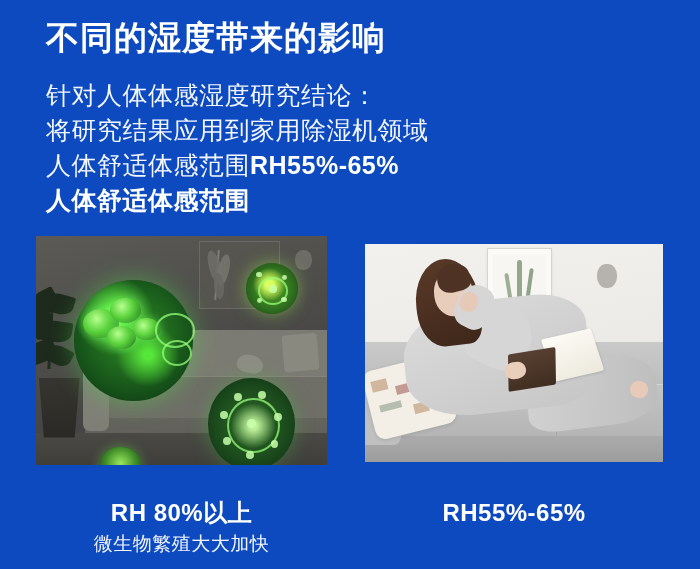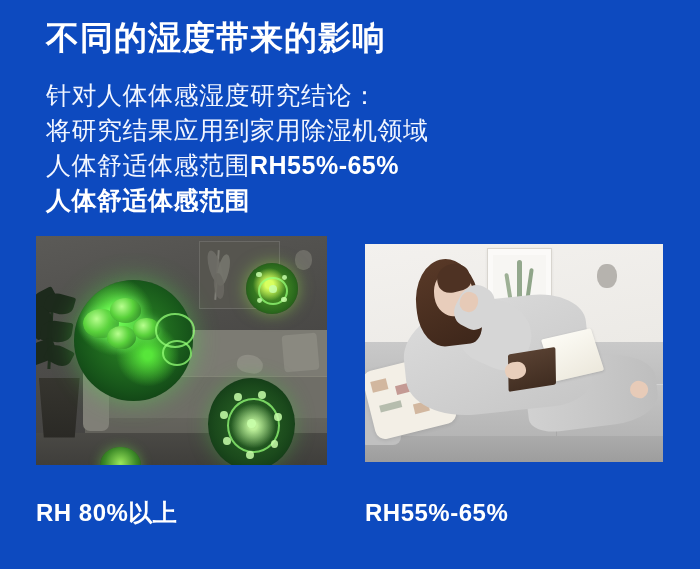--- a/index.html
+++ b/index.html
@@ -176,21 +176,21 @@
     background:linear-gradient(170deg,#5a4233 0%,#3f2c20 100%);
     transform:rotate(-9deg) skewX(-8deg);border-radius:2px;}
   .r-book-r{position:absolute;left:61%;top:41%;width:17%;height:20%;
     background:linear-gradient(165deg,#fdfcf6 0%,#ece8dc 100%);
     transform:rotate(-13deg) skewX(5deg);border-radius:2px;
     box-shadow:0 1px 3px rgba(0,0,0,.15);}
   .r-foot{position:absolute;left:89%;top:63%;width:6%;height:8%;
     background:#e7cbb8;border-radius:46%;transform:rotate(18deg);}
 
   
-  .cap{position:absolute;white-space:nowrap;}
+  .cap{position:absolute;text-align:center;white-space:nowrap;}
   .cap-title{font-size:24px;font-weight:bold;letter-spacing:.5px;color:#ffffff;line-height:30px;}
   .cap-sub{font-size:19px;font-weight:normal;letter-spacing:.5px;color:#f1f5ff;line-height:26px;margin-top:3px;}
   .cap-left{left:36px;top:498px;width:291px;}
   .cap-right{left:365px;top:498px;width:298px;}
 </style>
 </head>
 <body style="background: rgb(13, 74, 191);">
 
 <div class="page" style="background: rgb(13, 74, 191);">
 
@@ -298,19 +298,20 @@
     <div class="r-hair"></div>
     <div class="r-head"></div>
     <div class="r-hair-front"></div>
     <div class="r-arm-up"></div>
     <div class="r-hand-face"></div>
     <div class="r-foot"></div>
   </div>
 
   <div class="cap cap-left">
     <div class="cap-title">RH 80%以上</div>
+    <div class="cap-sub">微生物繁殖大大加快</div>
   </div>
 
   <div class="cap cap-right">
     <div class="cap-title">RH55%-65%</div>
   </div>
 
 </div>
 
 </body></html>

